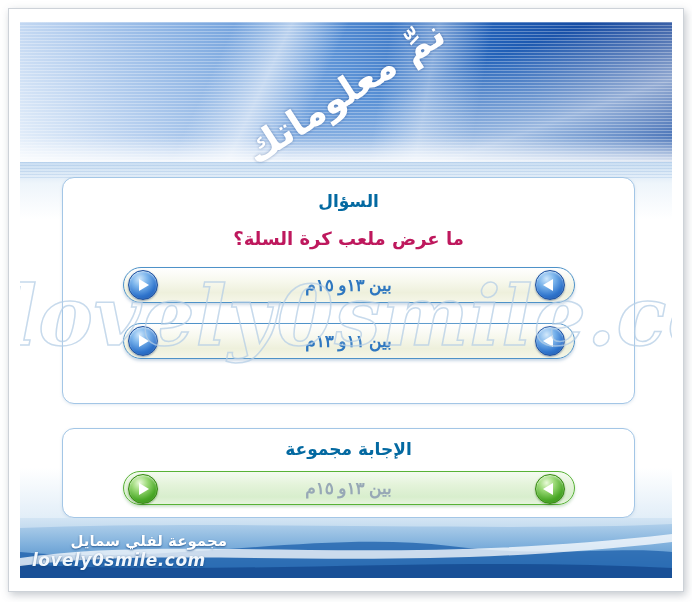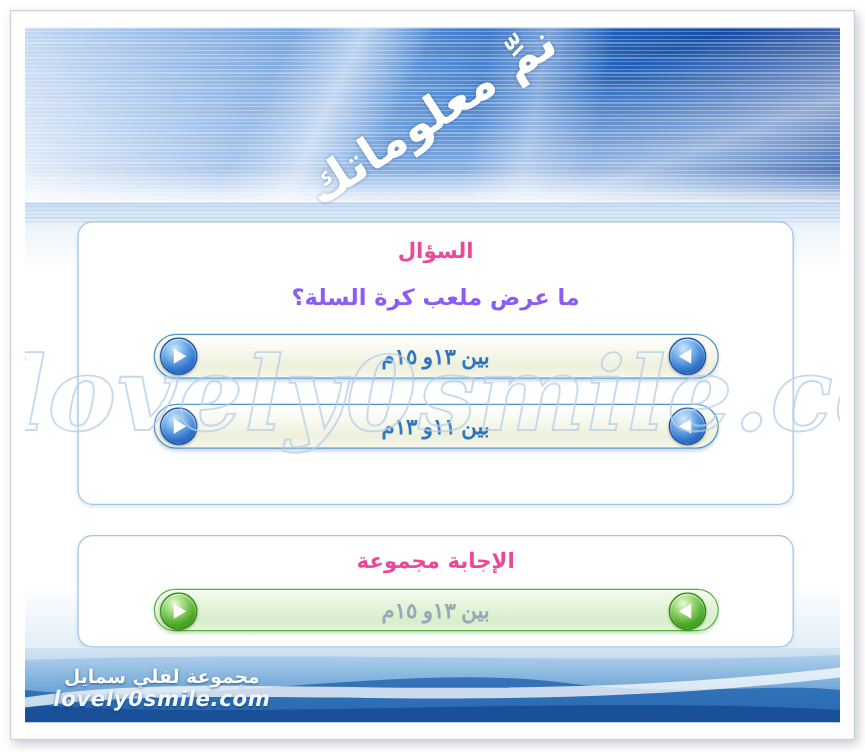--- a/index.html
+++ b/index.html
@@ -53,27 +53,27 @@
   .qbox, .abox {
     position:absolute; background:#ffffff;
     border:1px solid #a3c6e6; border-radius:12px;
     box-shadow:0 1px 3px rgba(140,170,205,.25);
   }
   .qbox { left:42px; top:15px; width:573px; height:227px; }
   .abox { left:42px; top:266px; width:573px; height:90px; }
 
   .qtitle, .atitle {
     position:absolute; left:0; width:100%; text-align:center;
-    color:#ec4899; font-weight:bold; font-size:17px; direction:rtl;
+    color:#0369a1; font-weight:bold; font-size:17px; direction:rtl;
   }
   .qtitle { top:13px; }
   .atitle { top:10px; }
   .qtext {
     position:absolute; left:0; top:50px; width:100%; text-align:center;
-    color:#8b5cf6; font-weight:bold; font-size:18px; direction:rtl;
+    color:#be185d; font-weight:bold; font-size:18px; direction:rtl;
   }
 
   
   .answer-row {
     position:absolute; left:50%; transform:translateX(-50%);
     width:452px; height:36px; border-radius:18px;
     border:1px solid #4e92c8;
     background:linear-gradient(180deg, #ffffff 0%, #f8f9ef 35%, #eef0dc 72%, #f5f6e8 100%);
     box-shadow:0 2px 3px rgba(100,140,180,.35);
     display:flex; align-items:center; justify-content:center;
@@ -105,21 +105,21 @@
     border:1px solid #35880f;
     box-shadow:inset 0 1px 2px rgba(255,255,255,.7), 0 1px 2px rgba(20,80,10,.4);
   }
   .tri { width:0; height:0; }
   .tri-right { border-top:6px solid transparent; border-bottom:6px solid transparent; border-left:10px solid #ffffff; margin-left:3px; }
   .tri-left  { border-top:6px solid transparent; border-bottom:6px solid transparent; border-right:10px solid #ffffff; margin-right:3px; }
 
   
   .footer { position:absolute; left:0; top:496px; width:652px; height:60px; }
   .footer svg { position:absolute; inset:0; width:100%; height:100%; }
-  .credit { position:absolute; left:12px; top:14px; width:195px; text-align:center; z-index:4; }
+  .credit { position:absolute; left:12px; top:14px; width:195px; z-index:4; }
   .credit-ar {
     color:#ffffff; font-size:15px; font-weight:bold; direction:rtl;
     text-shadow:0 1px 2px rgba(18,70,130,.8);
   }
   .credit-en {
     color:#f2f7fc; font-size:17px; font-weight:bold; font-style:italic;
     text-shadow:0 1px 2px rgba(18,70,130,.9); letter-spacing:.5px;
   }
 
   

